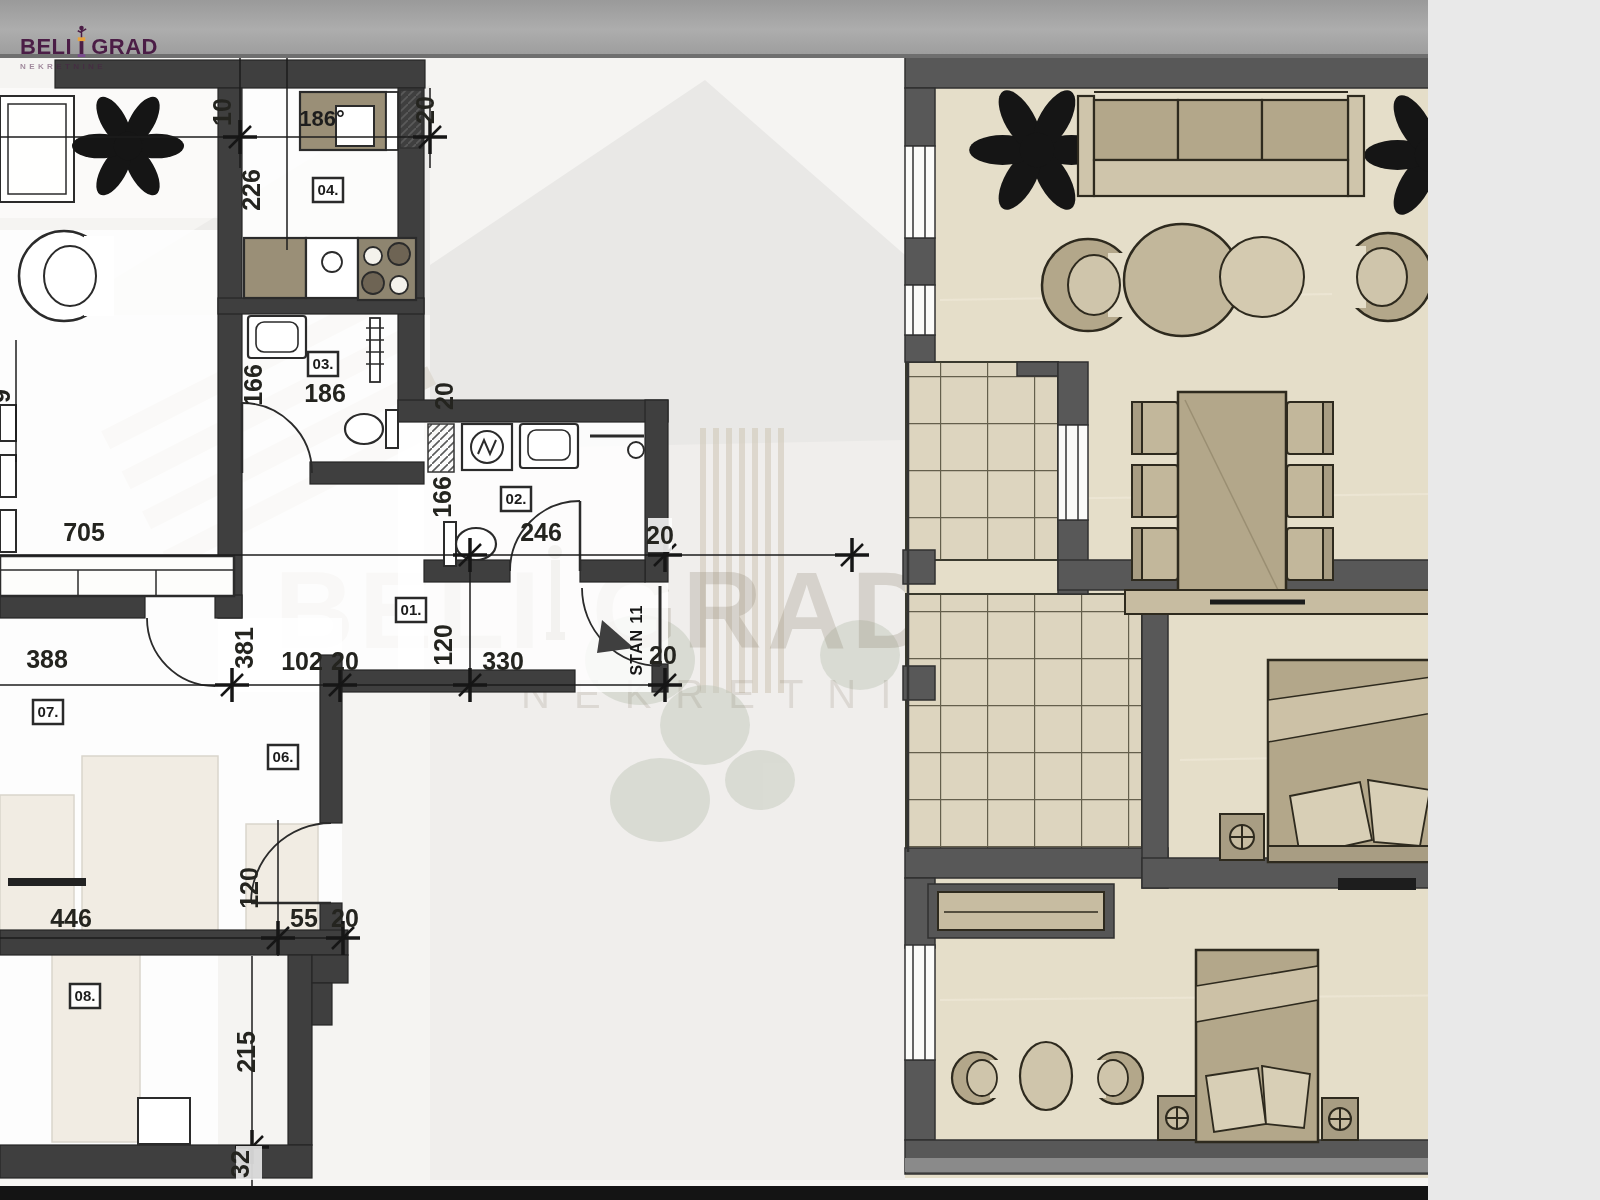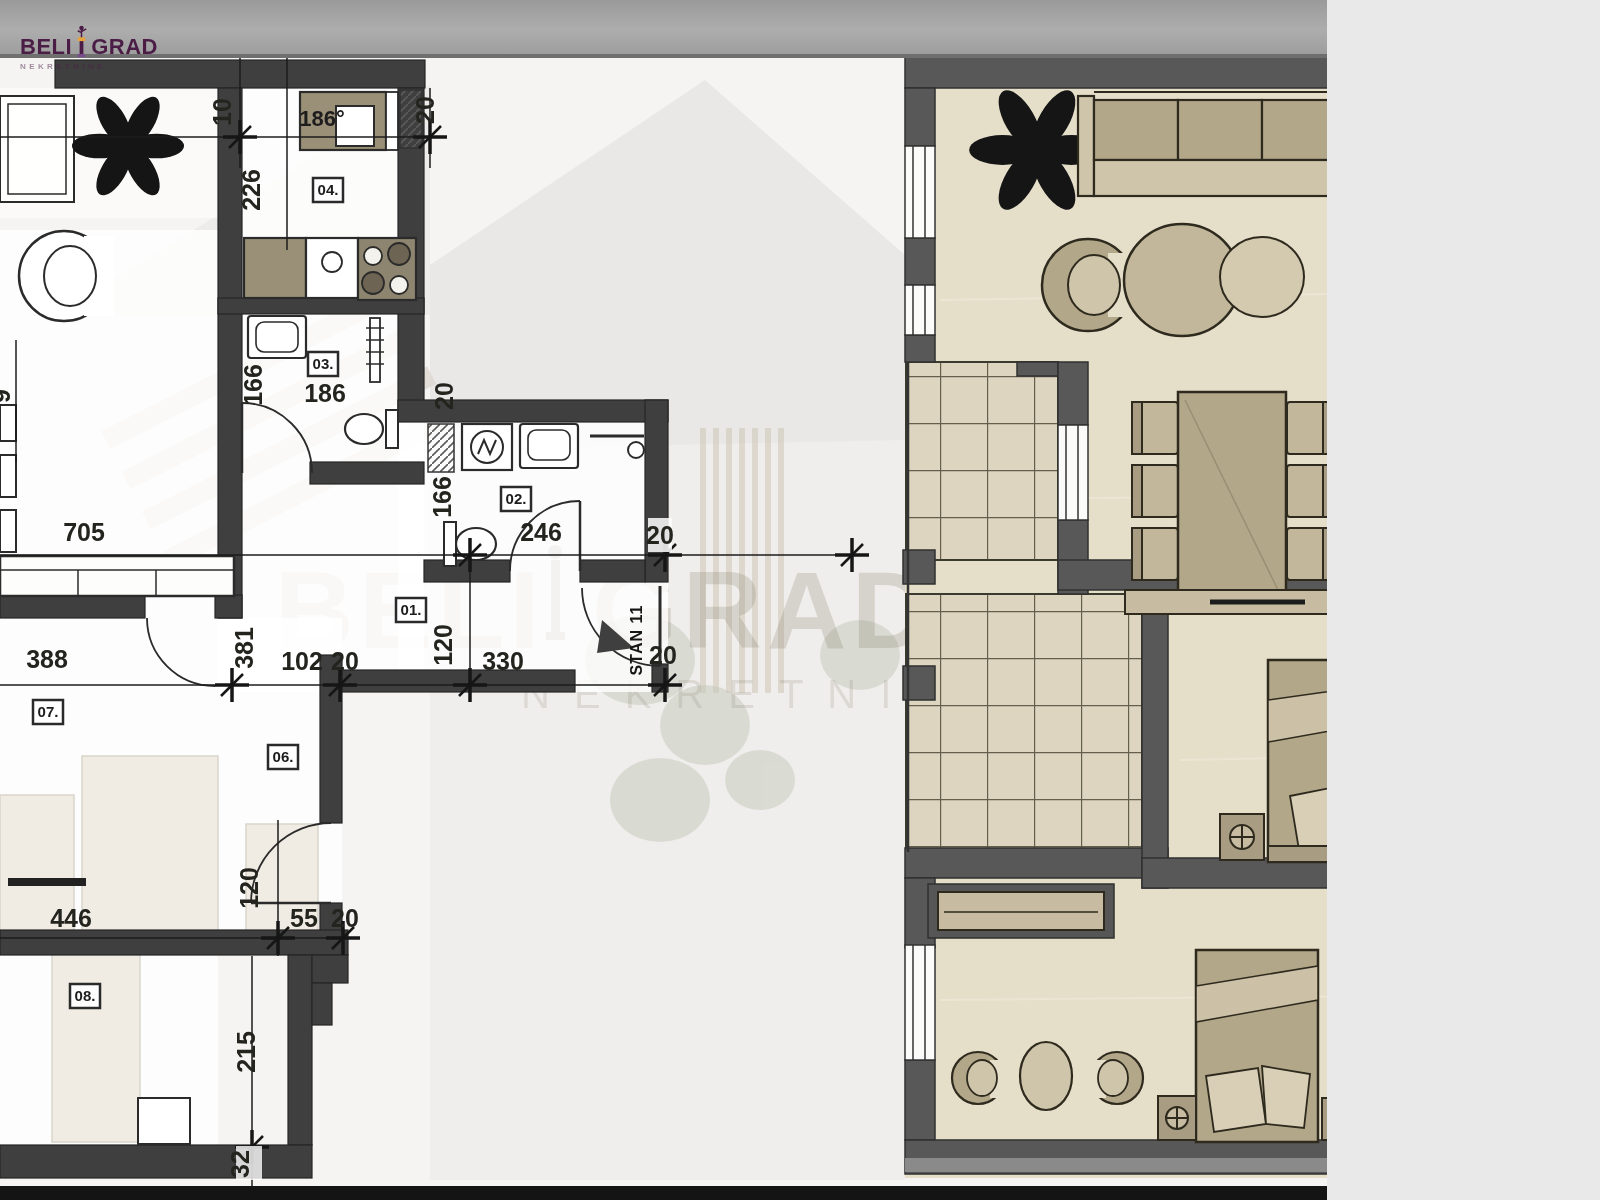--- a/index.html
+++ b/index.html
@@ -1,16 +1,16 @@
 <!DOCTYPE html>
 <html><head>
 <meta charset="utf-8">
 <style>
   html,body{margin:0;padding:0;background:#e9e9e9;}
-  .stage{position:relative;width:1327px;height:1200px;overflow:hidden;
+  .stage{position:relative;width:1428px;height:1200px;overflow:hidden;
          background:#f6f5f3;font-family:"Liberation Sans",sans-serif;}
   .top-bar{position:absolute;left:0;top:0;width:1600px;height:54px;z-index:3;
            background:linear-gradient(#9a9a9a,#adadad 55%,#9e9e9e);
            border-bottom:4px solid #6f6f6f;}
   .bottom-bar{position:absolute;left:0;top:1186px;width:1600px;height:14px;
               background:#141414;z-index:3;}
   .logo{position:absolute;left:20px;top:24px;z-index:6;color:#4b1d46;}
   .logo-row{display:flex;align-items:flex-end;gap:2px;}
   .logo-word{font-size:22px;font-weight:800;letter-spacing:.5px;}
   .logo-tagline{font-size:8px;letter-spacing:3.4px;opacity:.5;margin-top:2px;font-weight:700;}

